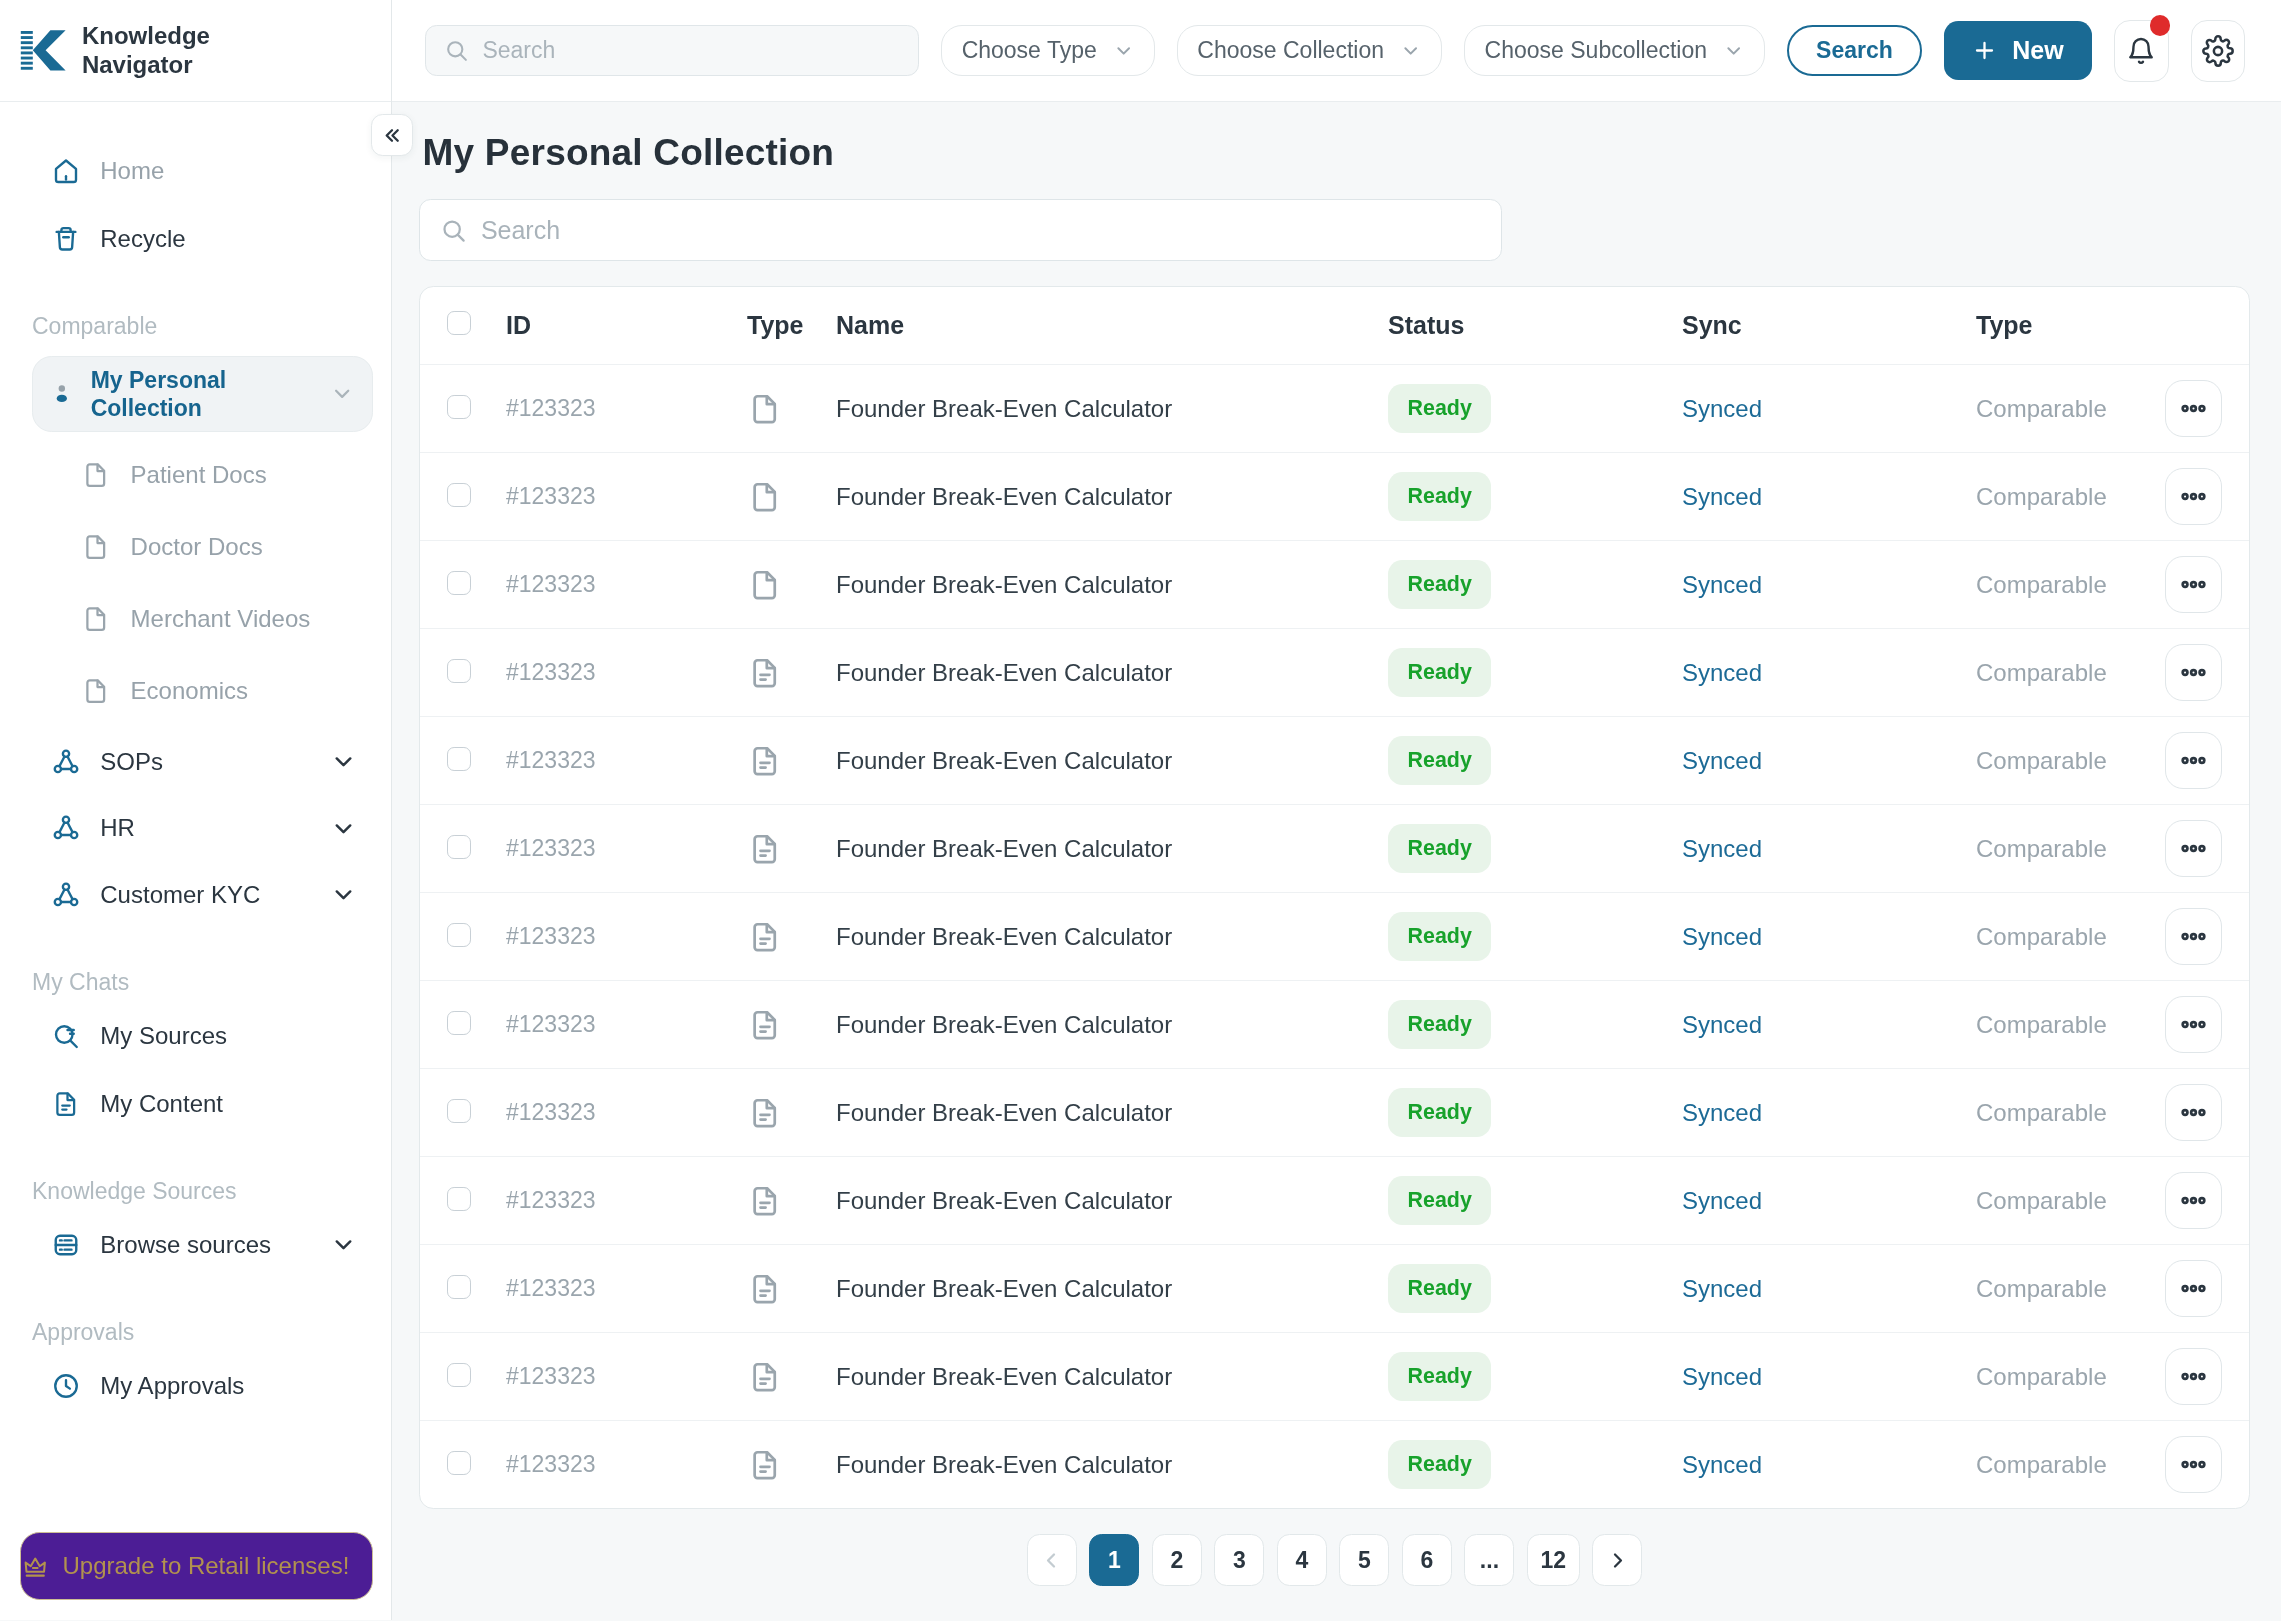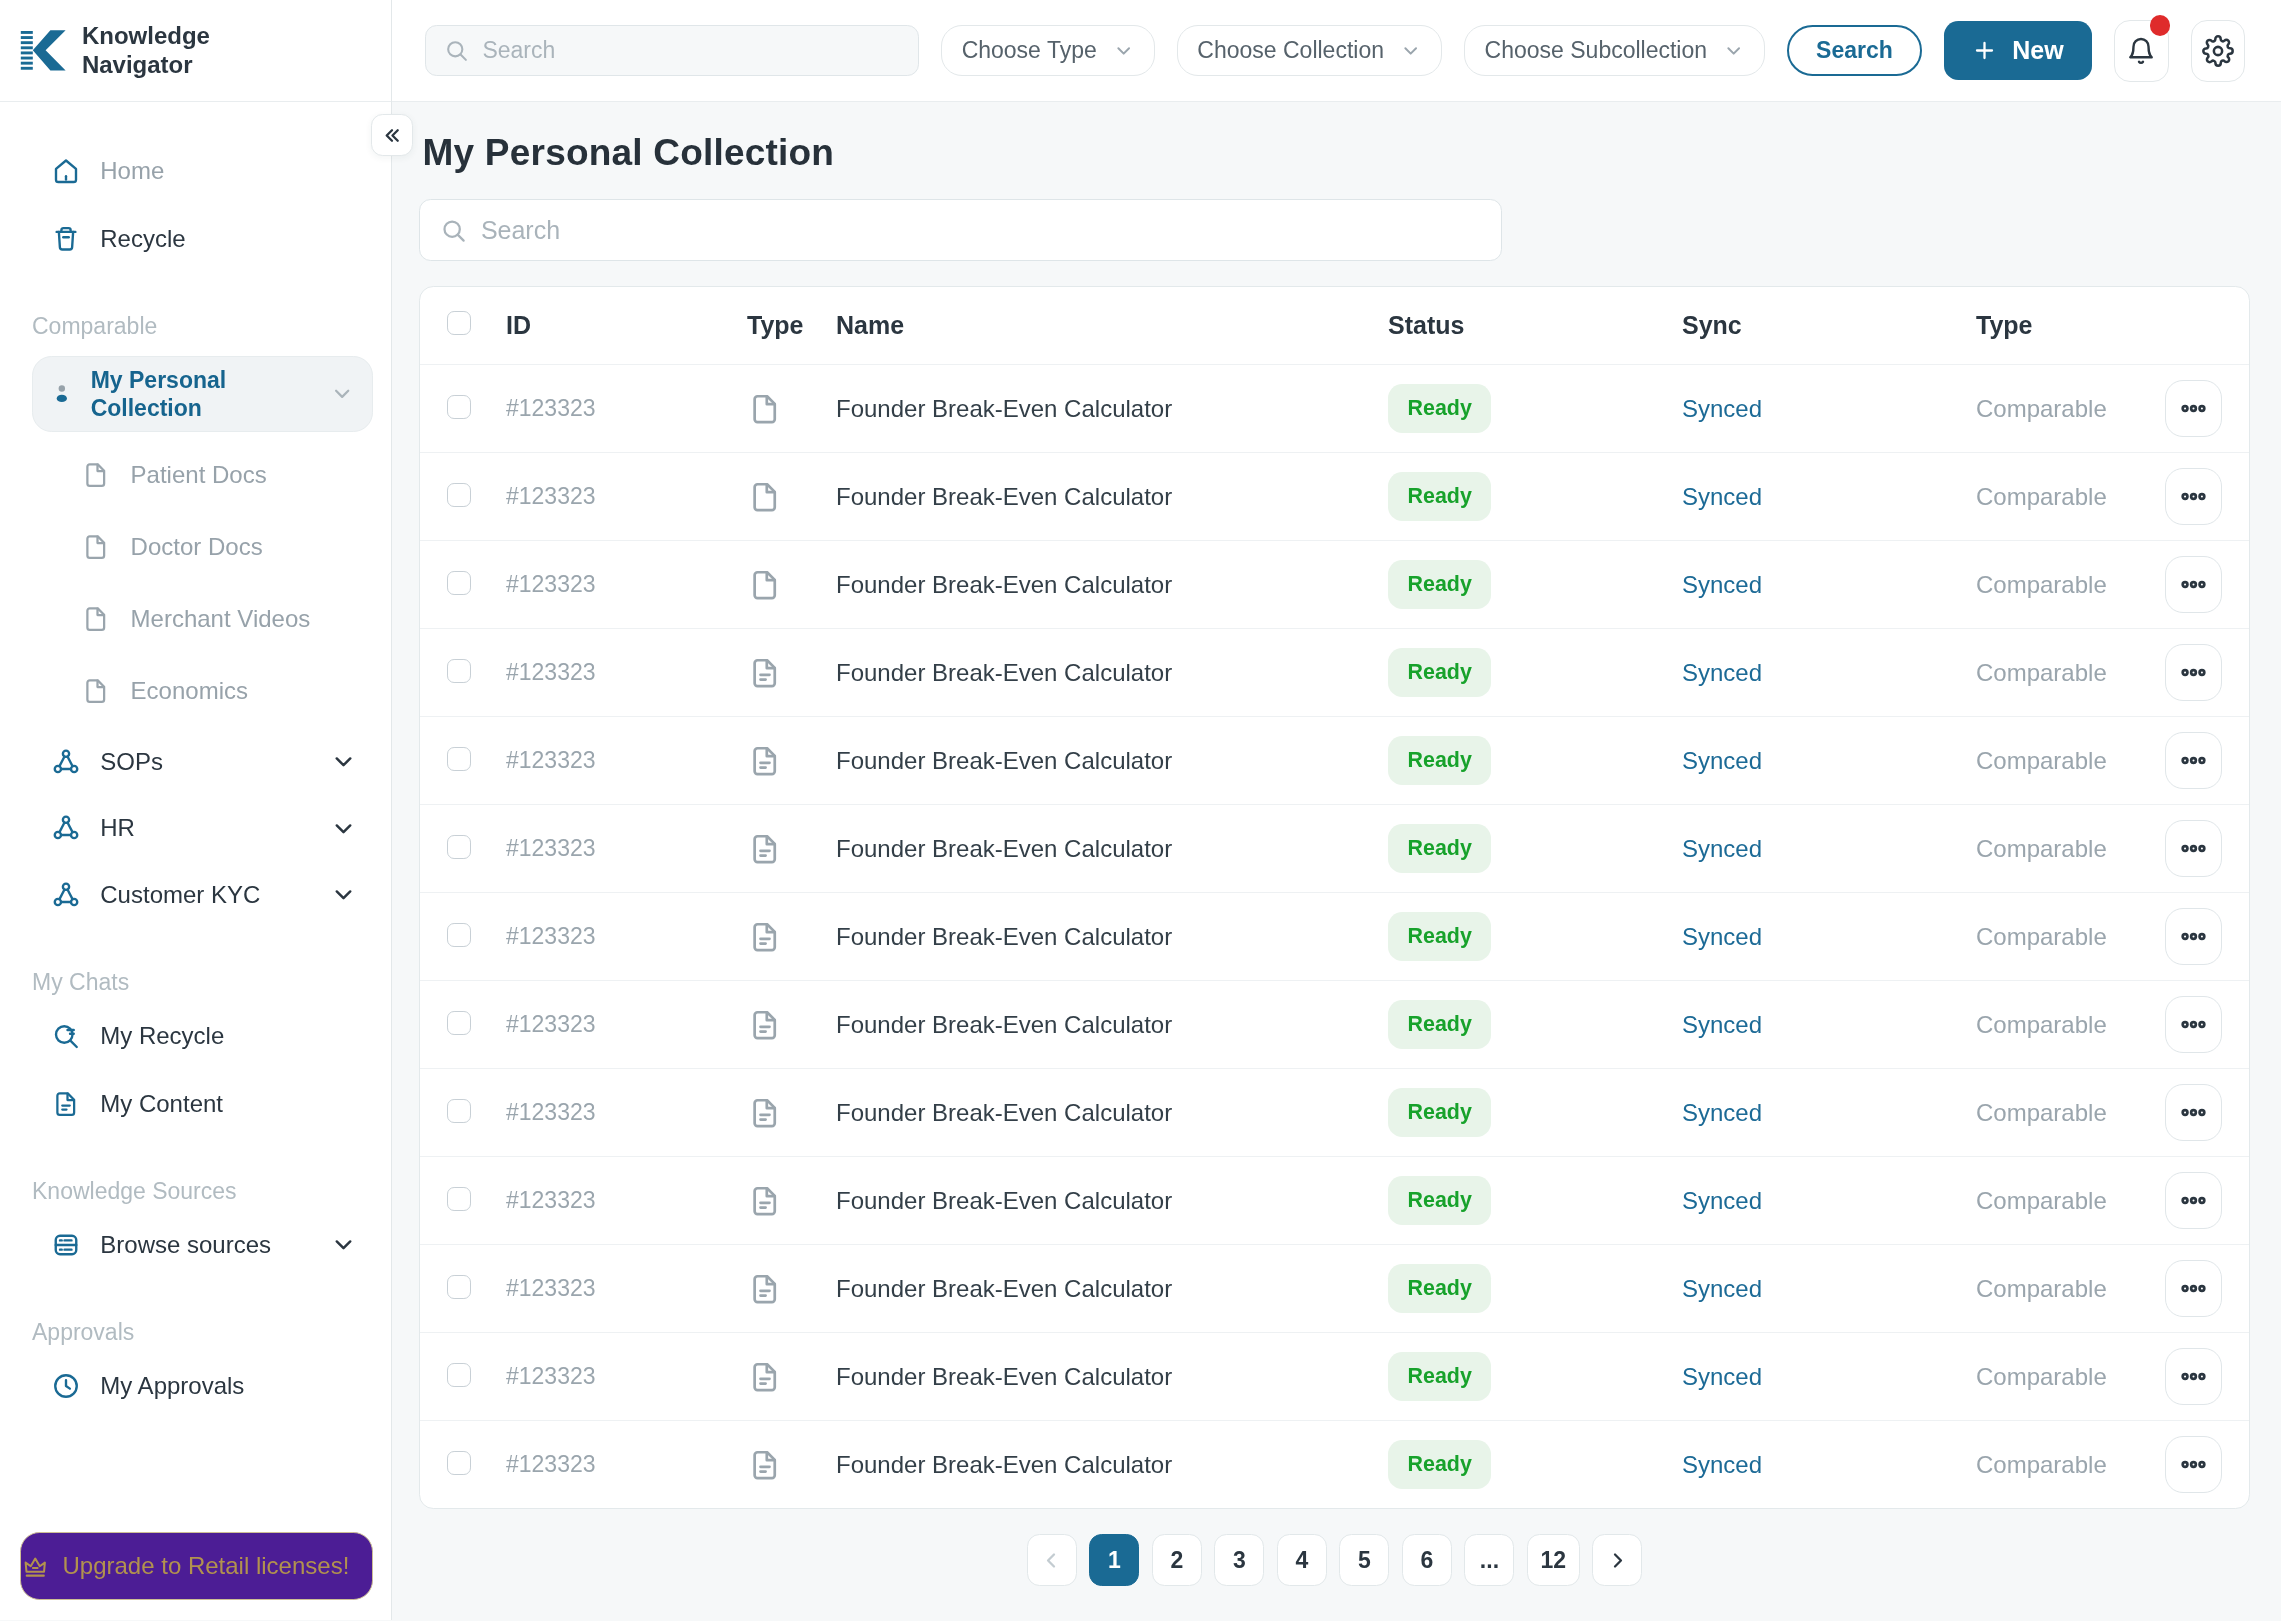--- a/index.html
+++ b/index.html
@@ -352,21 +352,21 @@
         <svg class="ic chev" width="27" height="27" viewBox="0 0 30 30">
             <use href="#i-chev-down"></use>
           </svg>
       </div>
 
       <div class="section-label">My Chats</div>
       <div class="nav-item">
         <svg class="ic blue" width="30" height="30" viewBox="0 0 34 34">
             <use href="#i-research"></use>
           </svg>
-        <span>My Recycle</span>
+        <span>My Sources</span>
       </div>
       <div class="nav-item">
         <svg class="ic blue" width="30" height="30" viewBox="0 0 34 34">
             <use href="#i-file-lines"></use>
           </svg>
         <span>My Content</span>
       </div>
 
       <div class="section-label">Knowledge Sources</div>
       <div class="group-item">

